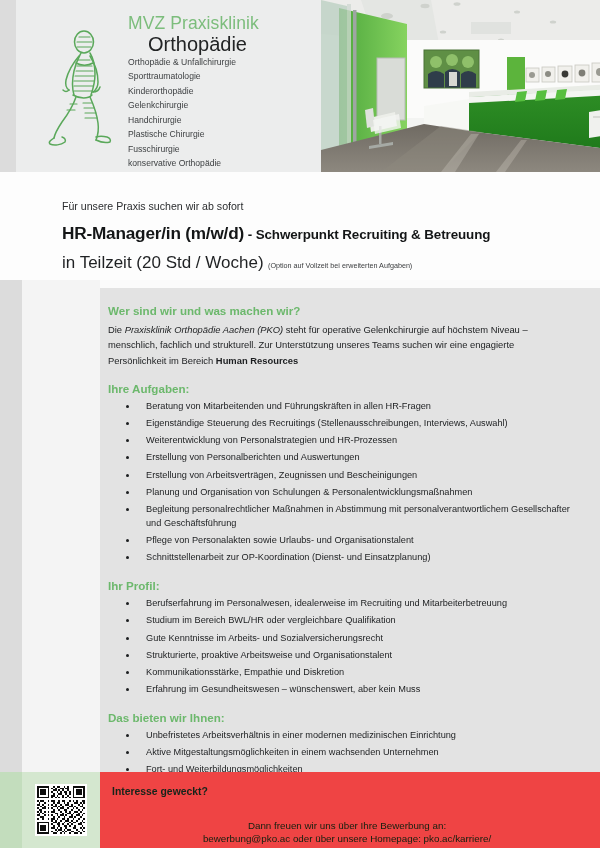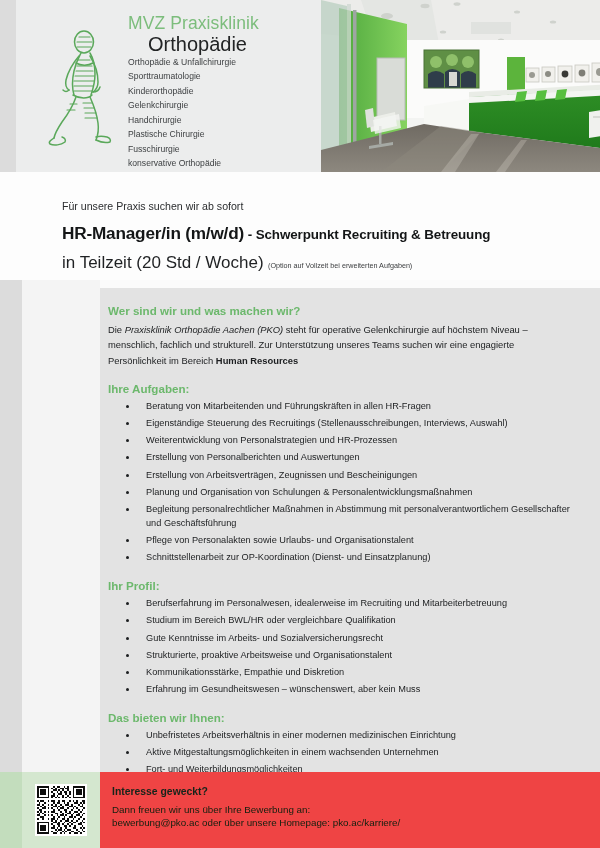--- a/index.html
+++ b/index.html
@@ -252,21 +252,21 @@
     font-size: 10.4px;
     font-weight: bold;
     color: #15241a;
     line-height: 1.3;
   }
   .footer-line {
     font-size: 9.8px;
     color: #11200f;
     line-height: 1.42;
   }
-  .footer-lines { margin-top: 4px; }
+  .footer-lines { margin-top: 20px; text-align: center; }
 </style>
 </head>
 <body>
 
 <div class="page">
 
   <div class="band-left-dark"></div>
   <div class="band-left-light"></div>
   <div class="band-main"></div>
 

